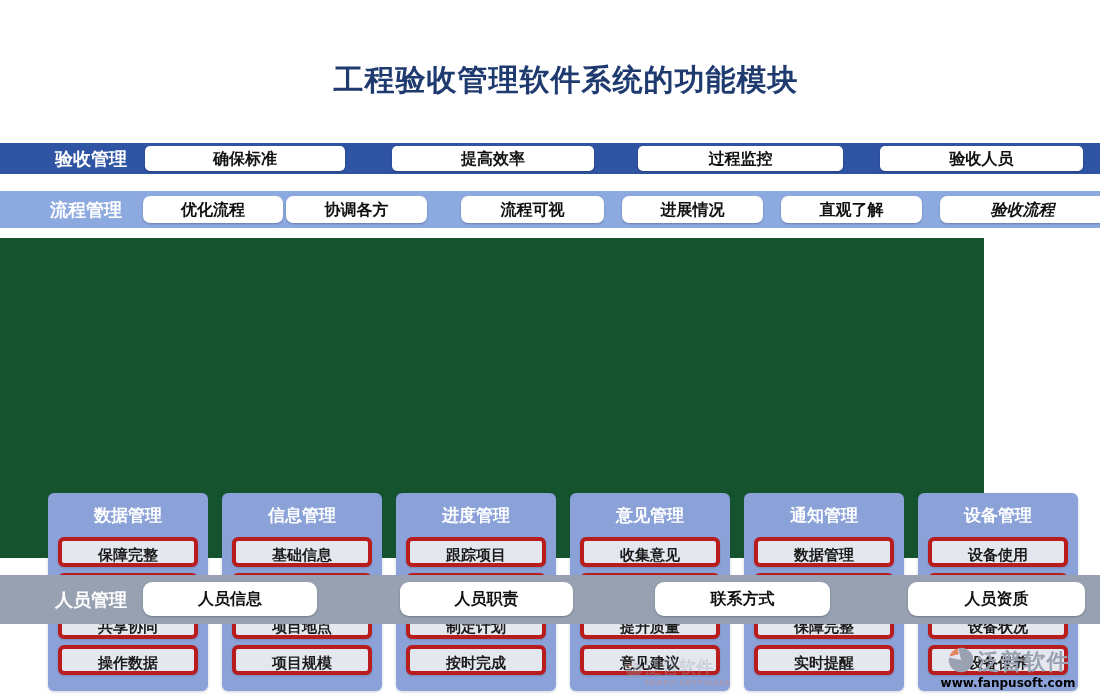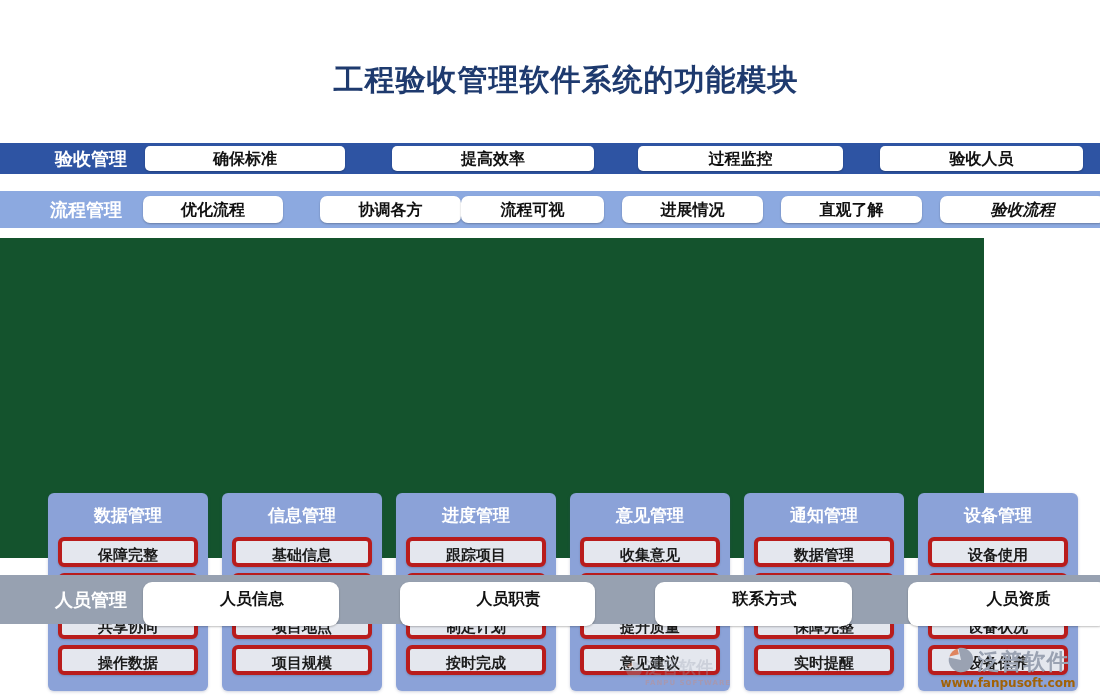--- a/index.html
+++ b/index.html
@@ -50,26 +50,26 @@
   }
   .col-item{
     height:30px;line-height:28px;margin:0 10px 6px 10px;
     background:#e4e7ee;border:4px solid #b91c1c;border-radius:6px;
     box-sizing:border-box;text-align:center;
     font-size:15px;font-weight:600;color:#1b1b1b;
     box-shadow:0 1px 2px rgba(0,0,0,.15);
   }
   
   .band3{top:575px;height:49px;background:#97a1b1;}
-  .band3 .wbtn{top:7px;height:44px;line-height:34px;border-radius:9px;padding-left:22px;}
+  .band3 .wbtn{top:7px;height:34px;line-height:34px;border-radius:9px;}
   
   .brand{position:absolute;right:12px;bottom:10px;width:160px;text-align:center;}
   .brand-row{display:flex;align-items:center;justify-content:center;gap:3px;}
   .brand-name{font-size:22px;font-weight:bold;color:#9aa2b2;letter-spacing:1px;}
-  .brand-url{font-size:12px;font-weight:bold;color:#a16207;margin-top:-2px;}
+  .brand-url{font-size:12px;font-weight:bold;color:#000000;margin-top:-2px;}
   
   .watermark{
     position:absolute;left:625px;top:418px;opacity:.32;
     display:flex;align-items:center;gap:2px;pointer-events:none;
   }
   .wm-name{font-size:17px;font-weight:bold;color:#9aa2b2;}
   .wm-tag{font-size:7px;font-weight:bold;color:#df8560;letter-spacing:1px;}
 </style>
 </head>
 <body>
@@ -80,21 +80,21 @@
   <div class="band-label" style="left:55px;">验收管理</div>
   <div class="wbtn" style="left:145px;width:200px;">确保标准</div>
   <div class="wbtn" style="left:392px;width:202px;">提高效率</div>
   <div class="wbtn" style="left:638px;width:205px;">过程监控</div>
   <div class="wbtn" style="left:880px;width:203px;">验收人员</div>
 </div>
 
 <div class="band band2">
   <div class="band-label" style="left:50px;">流程管理</div>
   <div class="wbtn" style="left:143px;width:140px;">优化流程</div>
-  <div class="wbtn" style="left:320px;width:141px;">协调各方</div>
+  <div class="wbtn" style="left:286px;width:141px;">协调各方</div>
   <div class="wbtn" style="left:461px;width:143px;">流程可视</div>
   <div class="wbtn" style="left:622px;width:141px;">进展情况</div>
   <div class="wbtn" style="left:781px;width:141px;">直观了解</div>
   <div class="wbtn" style="left:940px;width:165px;font-style:italic;">验收流程</div>
 </div>
 
 <div class="platform">
   <div class="platform-label">应用平台</div>
 
   <div class="col" style="left:48px;">

